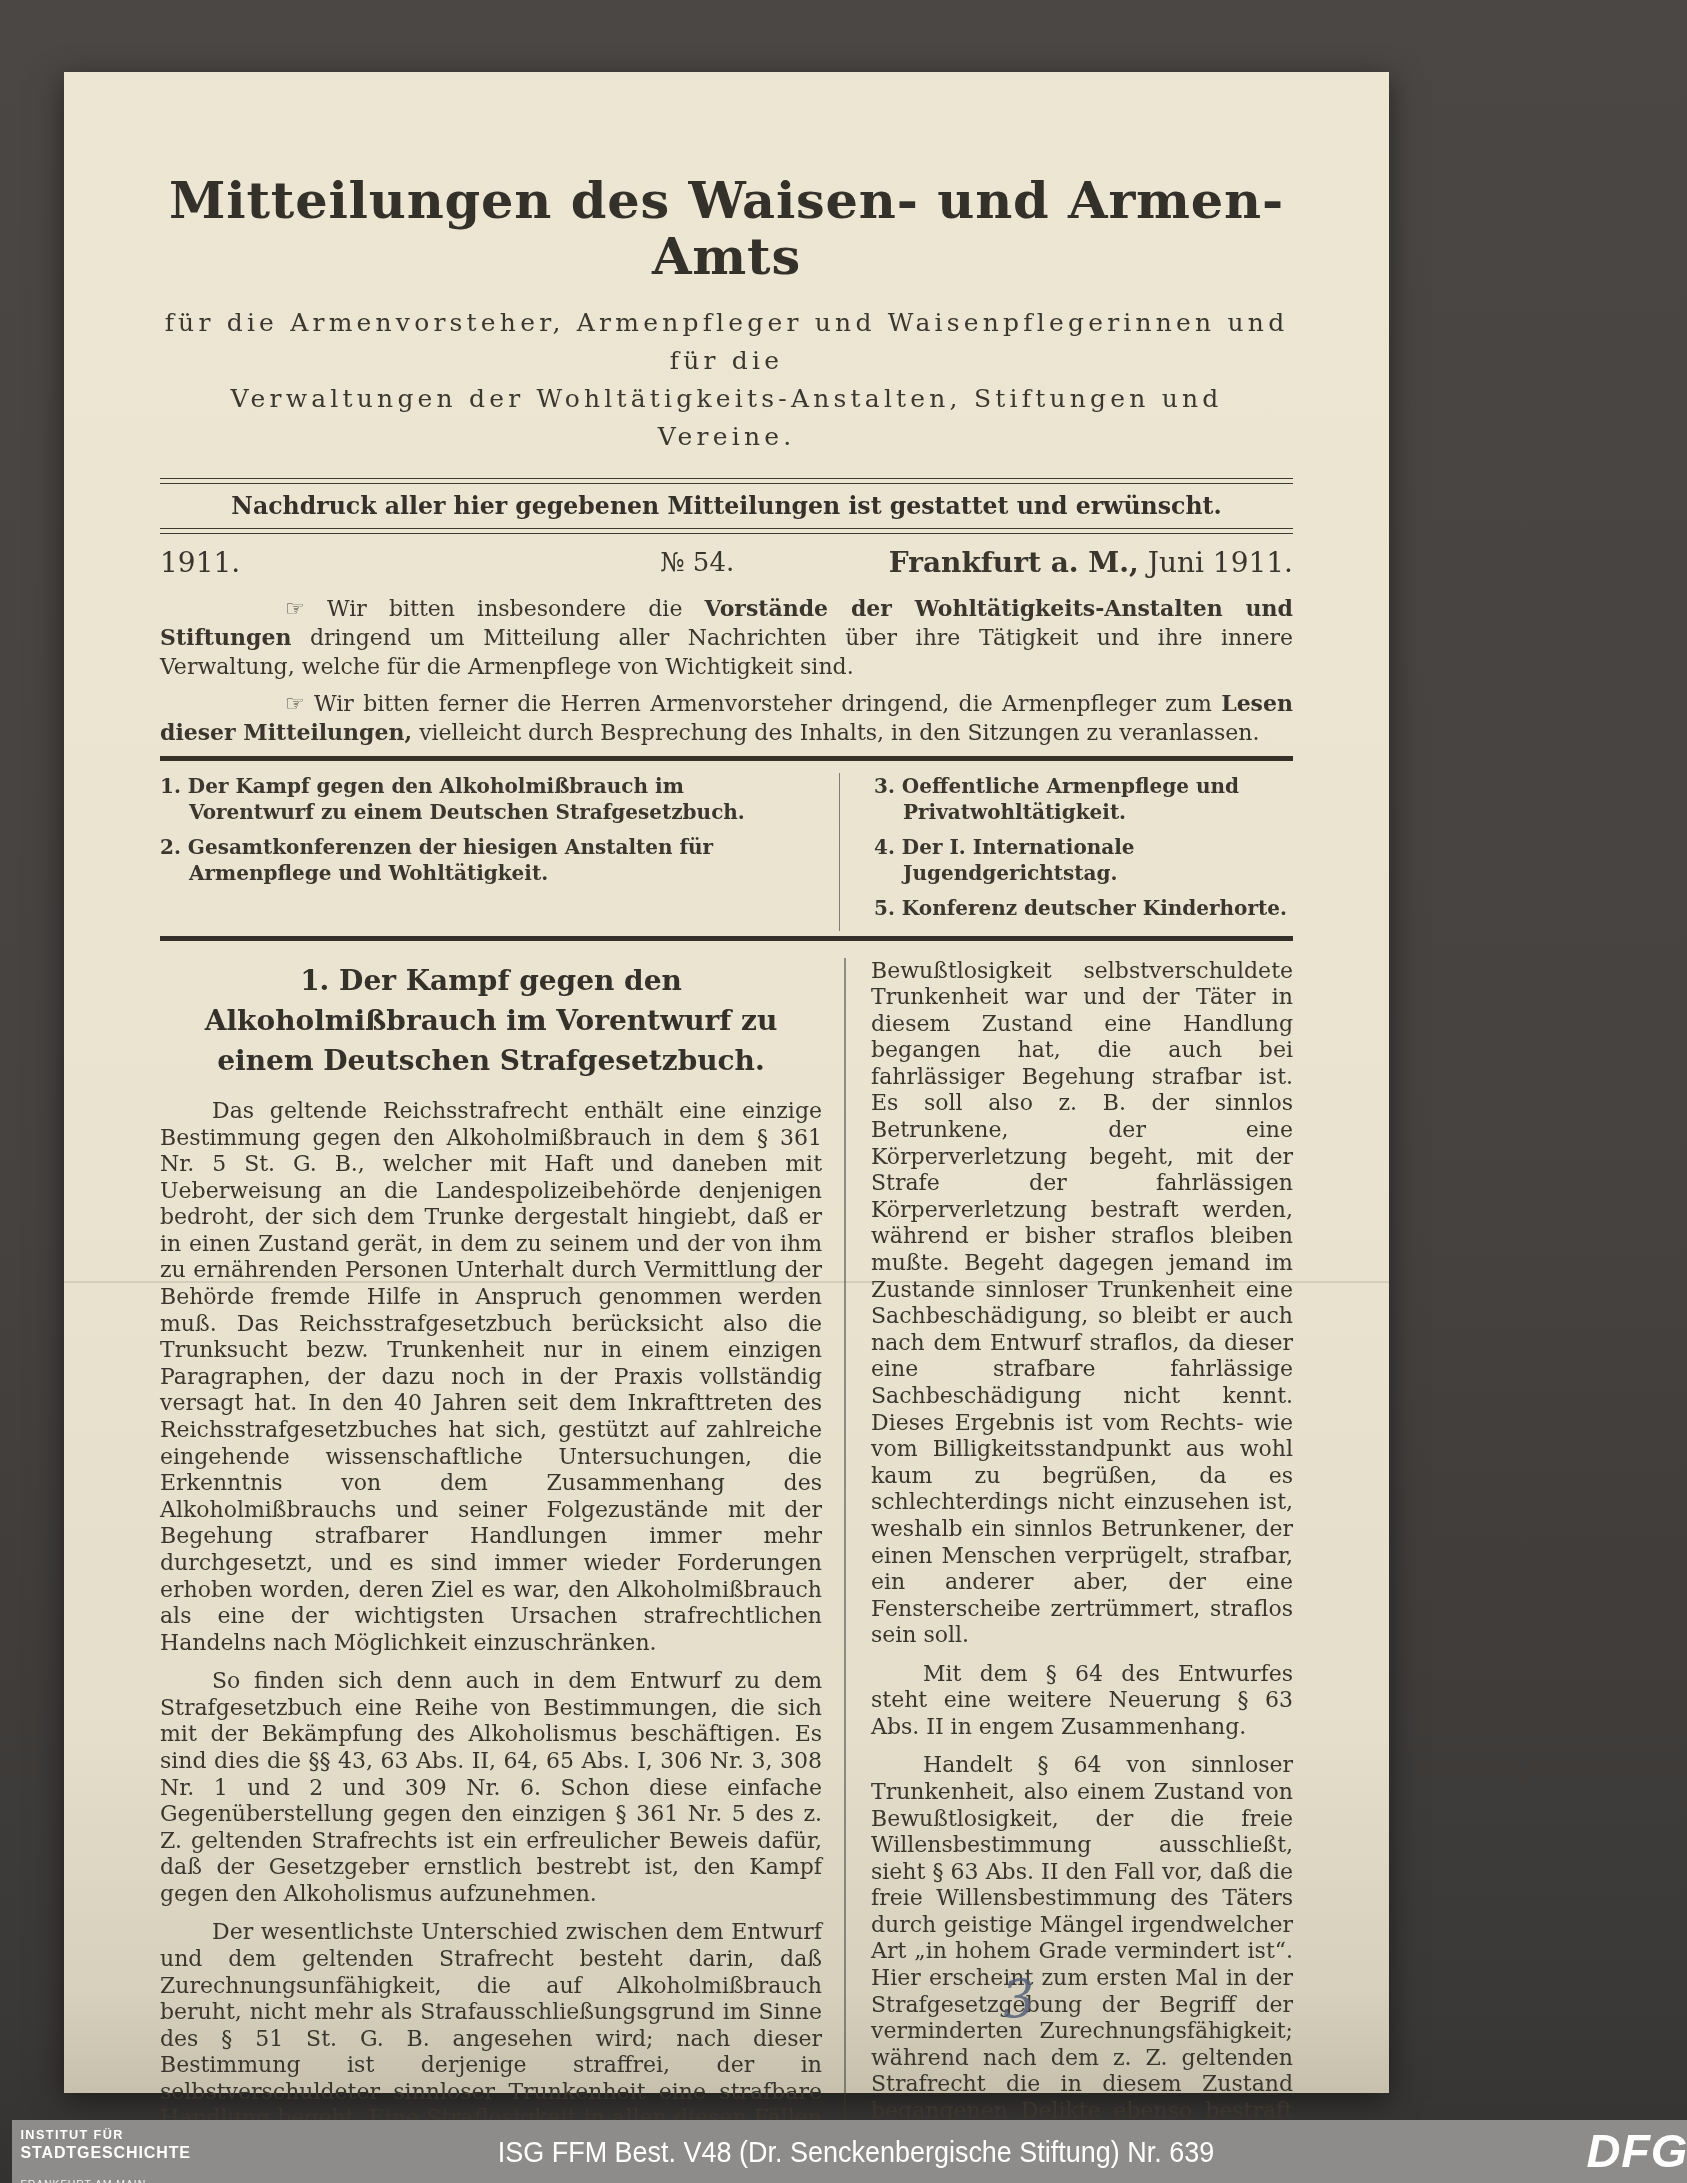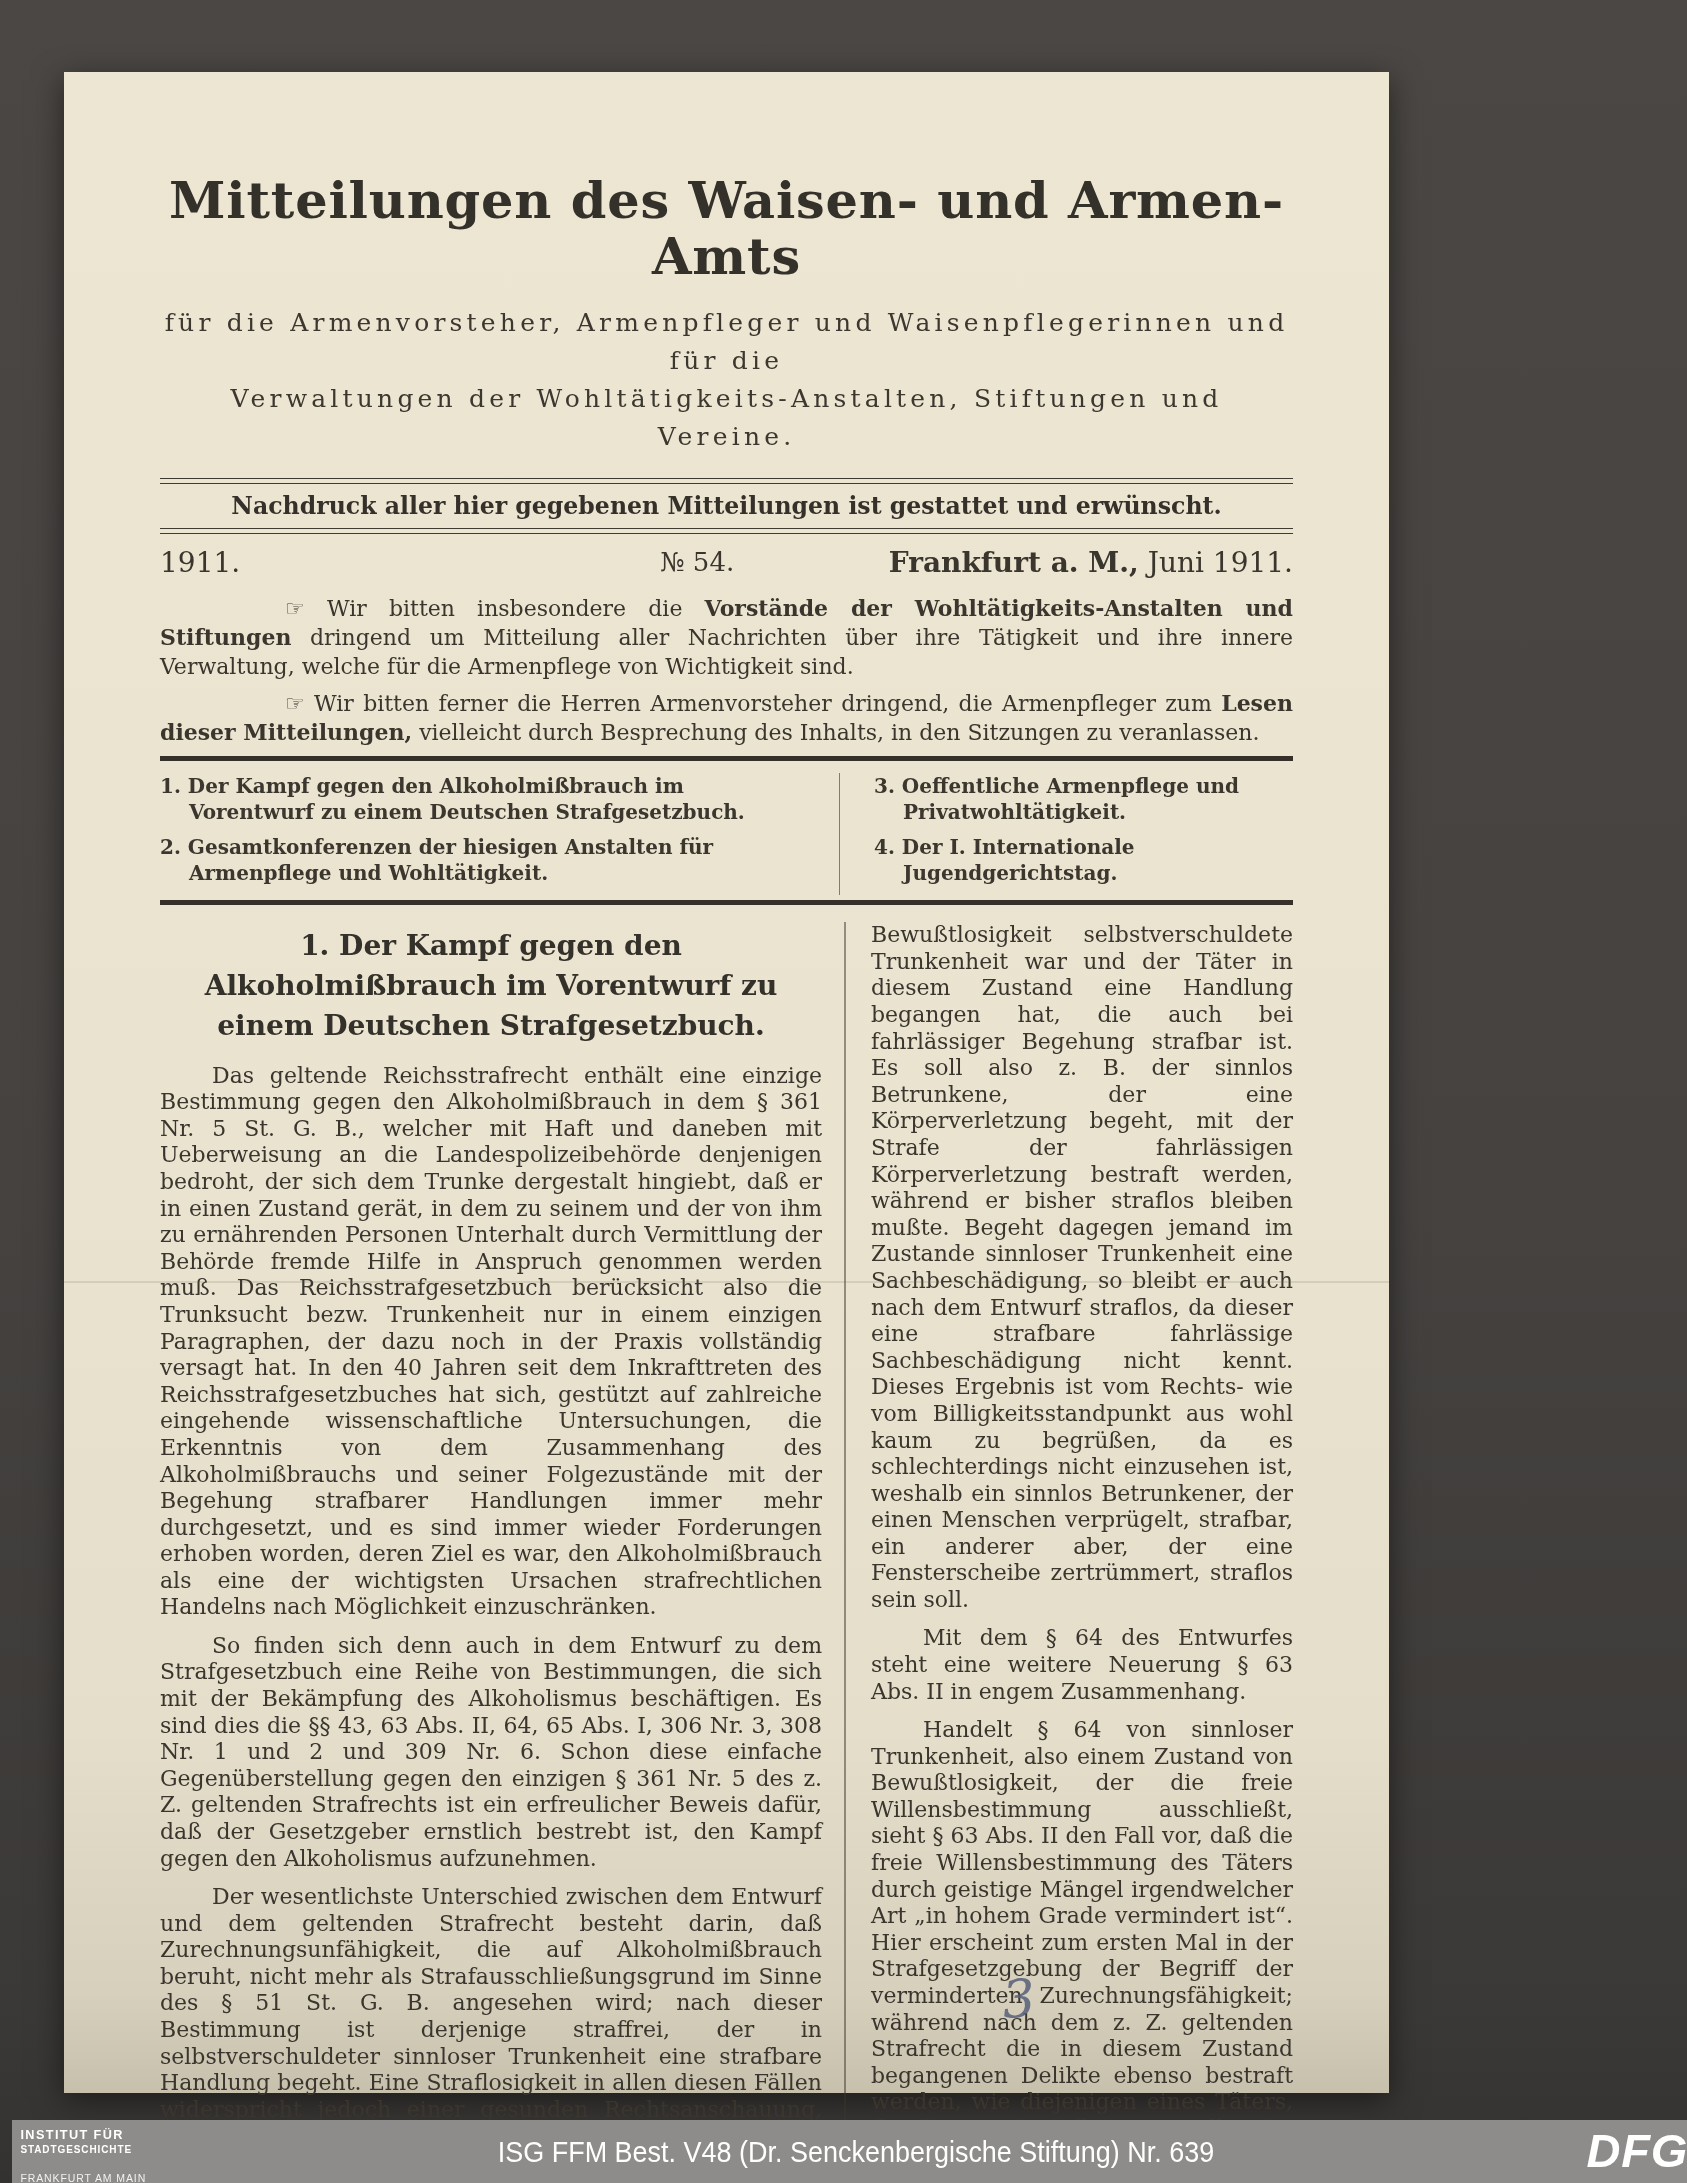--- a/index.html
+++ b/index.html
@@ -57,21 +57,21 @@
   }
   .crease{position:absolute;left:0;width:100%;top:1209px;height:1.7px;background:rgba(108,98,78,0.16);}
 
   .footer{
     position:absolute;left:12px;top:2120px;width:1688px;height:63px;
     background:#8d8c8a;color:#ffffff;
     font-family:"Liberation Sans", sans-serif;
   }
   .inst-logo{position:absolute;left:8.4px;top:9.3px;line-height:1;}
   .inst-logo .l1{font-size:12.7px;font-weight:700;letter-spacing:1.4px;margin-bottom:3.4px;}
-  .inst-logo .l2{font-size:10px;font-weight:700;letter-spacing:0.9px;margin-bottom:18px;}
+  .inst-logo .l2{font-size:16px;font-weight:700;letter-spacing:0.9px;margin-bottom:18px;}
   .inst-logo .l3{font-size:10.5px;font-weight:400;letter-spacing:0.9px;color:rgba(255,255,255,.88);}
   .ref{
     position:absolute;left:0;right:0;top:50%;
     transform:translateY(-50%) scaleX(.93);
     text-align:center;font-size:29px;font-weight:400;
   }
   .dfg{
     position:absolute;right:11.8px;top:3.4px;
     font-size:47px;font-weight:700;font-style:italic;letter-spacing:0.8px;
   }
@@ -110,20 +110,21 @@
 
 
       <div class="toc">
         <div class="toc-col toc-left">
             <p>1. Der Kampf gegen den Alkoholmißbrauch im Vorentwurf zu einem Deutschen Strafgesetzbuch.</p>
             <p>2. Gesamtkonferenzen der hiesigen Anstalten für Armenpflege und Wohltätigkeit.</p>
           </div>
         <div class="toc-col toc-right">
             <p>3. Oeffentliche Armenpflege und Privatwohltätigkeit.</p>
             <p>4. Der I. Internationale Jugendgerichtstag.</p>
+            <p>5. Konferenz deutscher Kinderhorte.</p>
           </div>
       </div>
 
       <div class="rule-thick second"></div>
 
       <div class="columns">
         <div class="col col-left">
           <h2 class="article-heading">1. Der Kampf gegen den Alkoholmißbrauch im Vorentwurf zu einem Deutschen Strafgesetzbuch.</h2>
           <div class="pars">
               <p>Das geltende Reichsstrafrecht enthält eine einzige Bestimmung gegen den Alkoholmißbrauch in dem § 361 Nr. 5 St. G. B., welcher mit Haft und daneben mit Ueberweisung an die Landespolizeibehörde denjenigen bedroht, der sich dem Trunke dergestalt hingiebt, daß er in einen Zustand gerät, in dem zu seinem und der von ihm zu ernährenden Personen Unterhalt durch Vermittlung der Behörde fremde Hilfe in Anspruch genommen werden muß. Das Reichsstrafgesetzbuch berücksicht also die Trunksucht bezw. Trunkenheit nur in einem einzigen Paragraphen, der dazu noch in der Praxis vollständig versagt hat. In den 40 Jahren seit dem Inkrafttreten des Reichsstrafgesetzbuches hat sich, gestützt auf zahlreiche eingehende wissenschaftliche Untersuchungen, die Erkenntnis von dem Zusammenhang des Alkoholmißbrauchs und seiner Folgezustände mit der Begehung strafbarer Handlungen immer mehr durchgesetzt, und es sind immer wieder Forderungen erhoben worden, deren Ziel es war, den Alkoholmißbrauch als eine der wichtigsten Ursachen strafrechtlichen Handelns nach Möglichkeit einzuschränken.</p>

